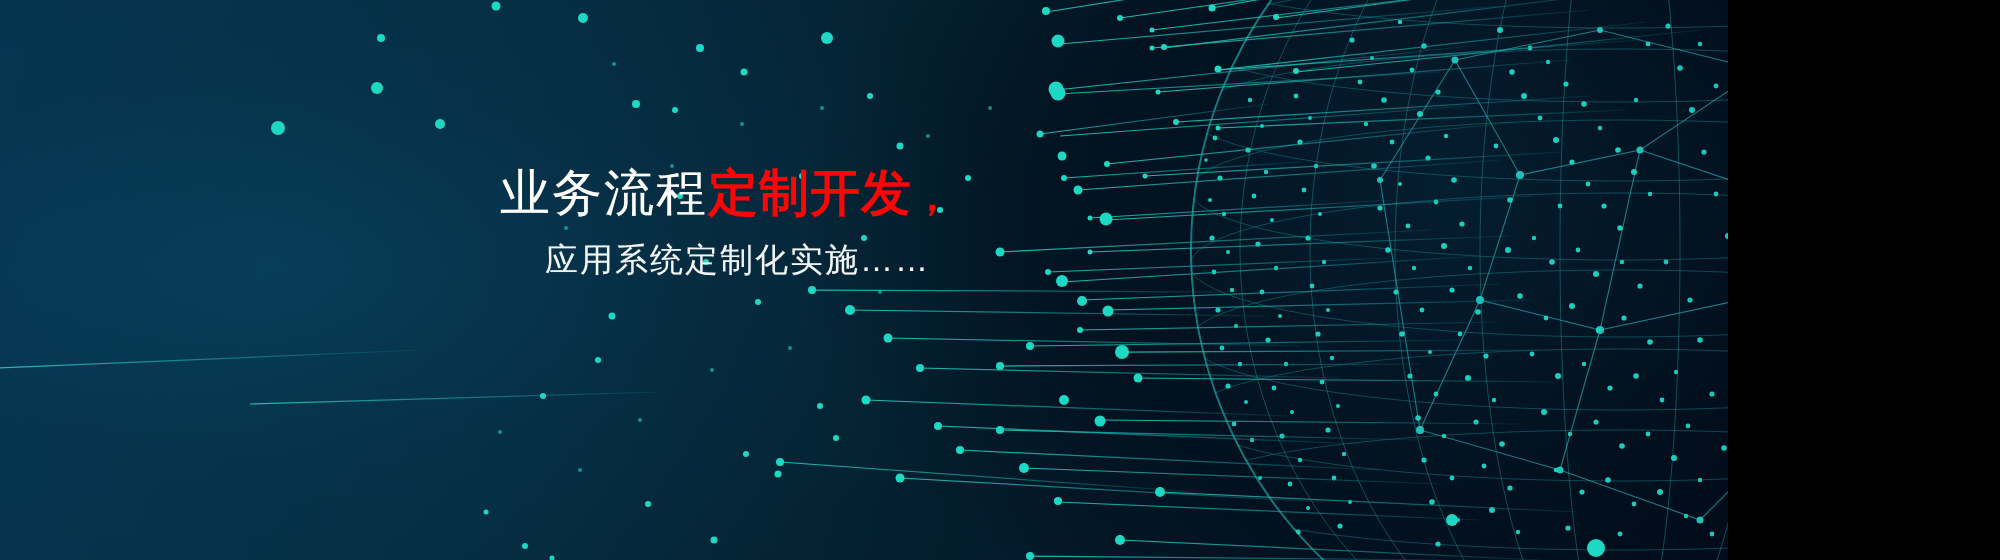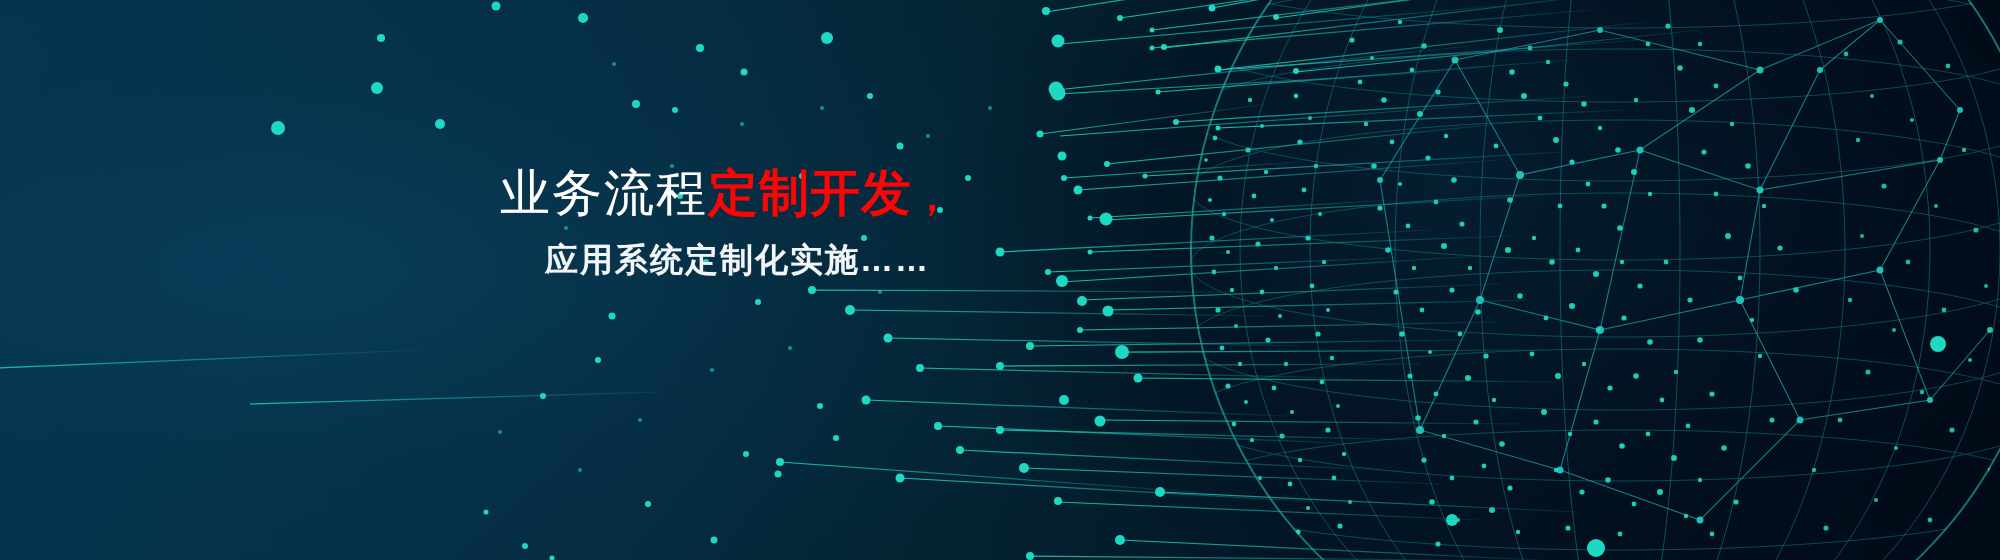--- a/index.html
+++ b/index.html
@@ -1,18 +1,18 @@
 <!DOCTYPE html>
 <html><head>
 <meta charset="utf-8">
 <style>
   html,body{margin:0;padding:0;background:#000;}
   #banner{
     position:relative;
-    width:2000px;height:560px;
+    width:1728px;height:560px;
     overflow:hidden;
     font-family:"Liberation Sans","DejaVu Sans",sans-serif;
     background:#052c44;
   }
   
   .bg-base{
     position:absolute;inset:0;
     background:linear-gradient(100deg,#063450 0%,#053147 18%,#052b3f 34%,#042231 50%,#03192a 64%,#021322 78%,#010e1c 90%,#010b18 100%);
   }
   .bg-vig{
@@ -55,21 +55,21 @@
     font-weight:700;
     font-size:40px;
   }
   .subline{
     position:absolute;
     left:545px;top:243px;
     white-space:nowrap;
     font-size:33px;
     line-height:1;
     color:#f2f6f8;
-    font-weight:700;
+    font-weight:400;
     letter-spacing:2px;
     text-shadow:0 0 1px rgba(255,255,255,.3);
   }
 </style>
 </head>
 <body>
 
 <div id="banner">
 
   <div class="bg-base"></div>

